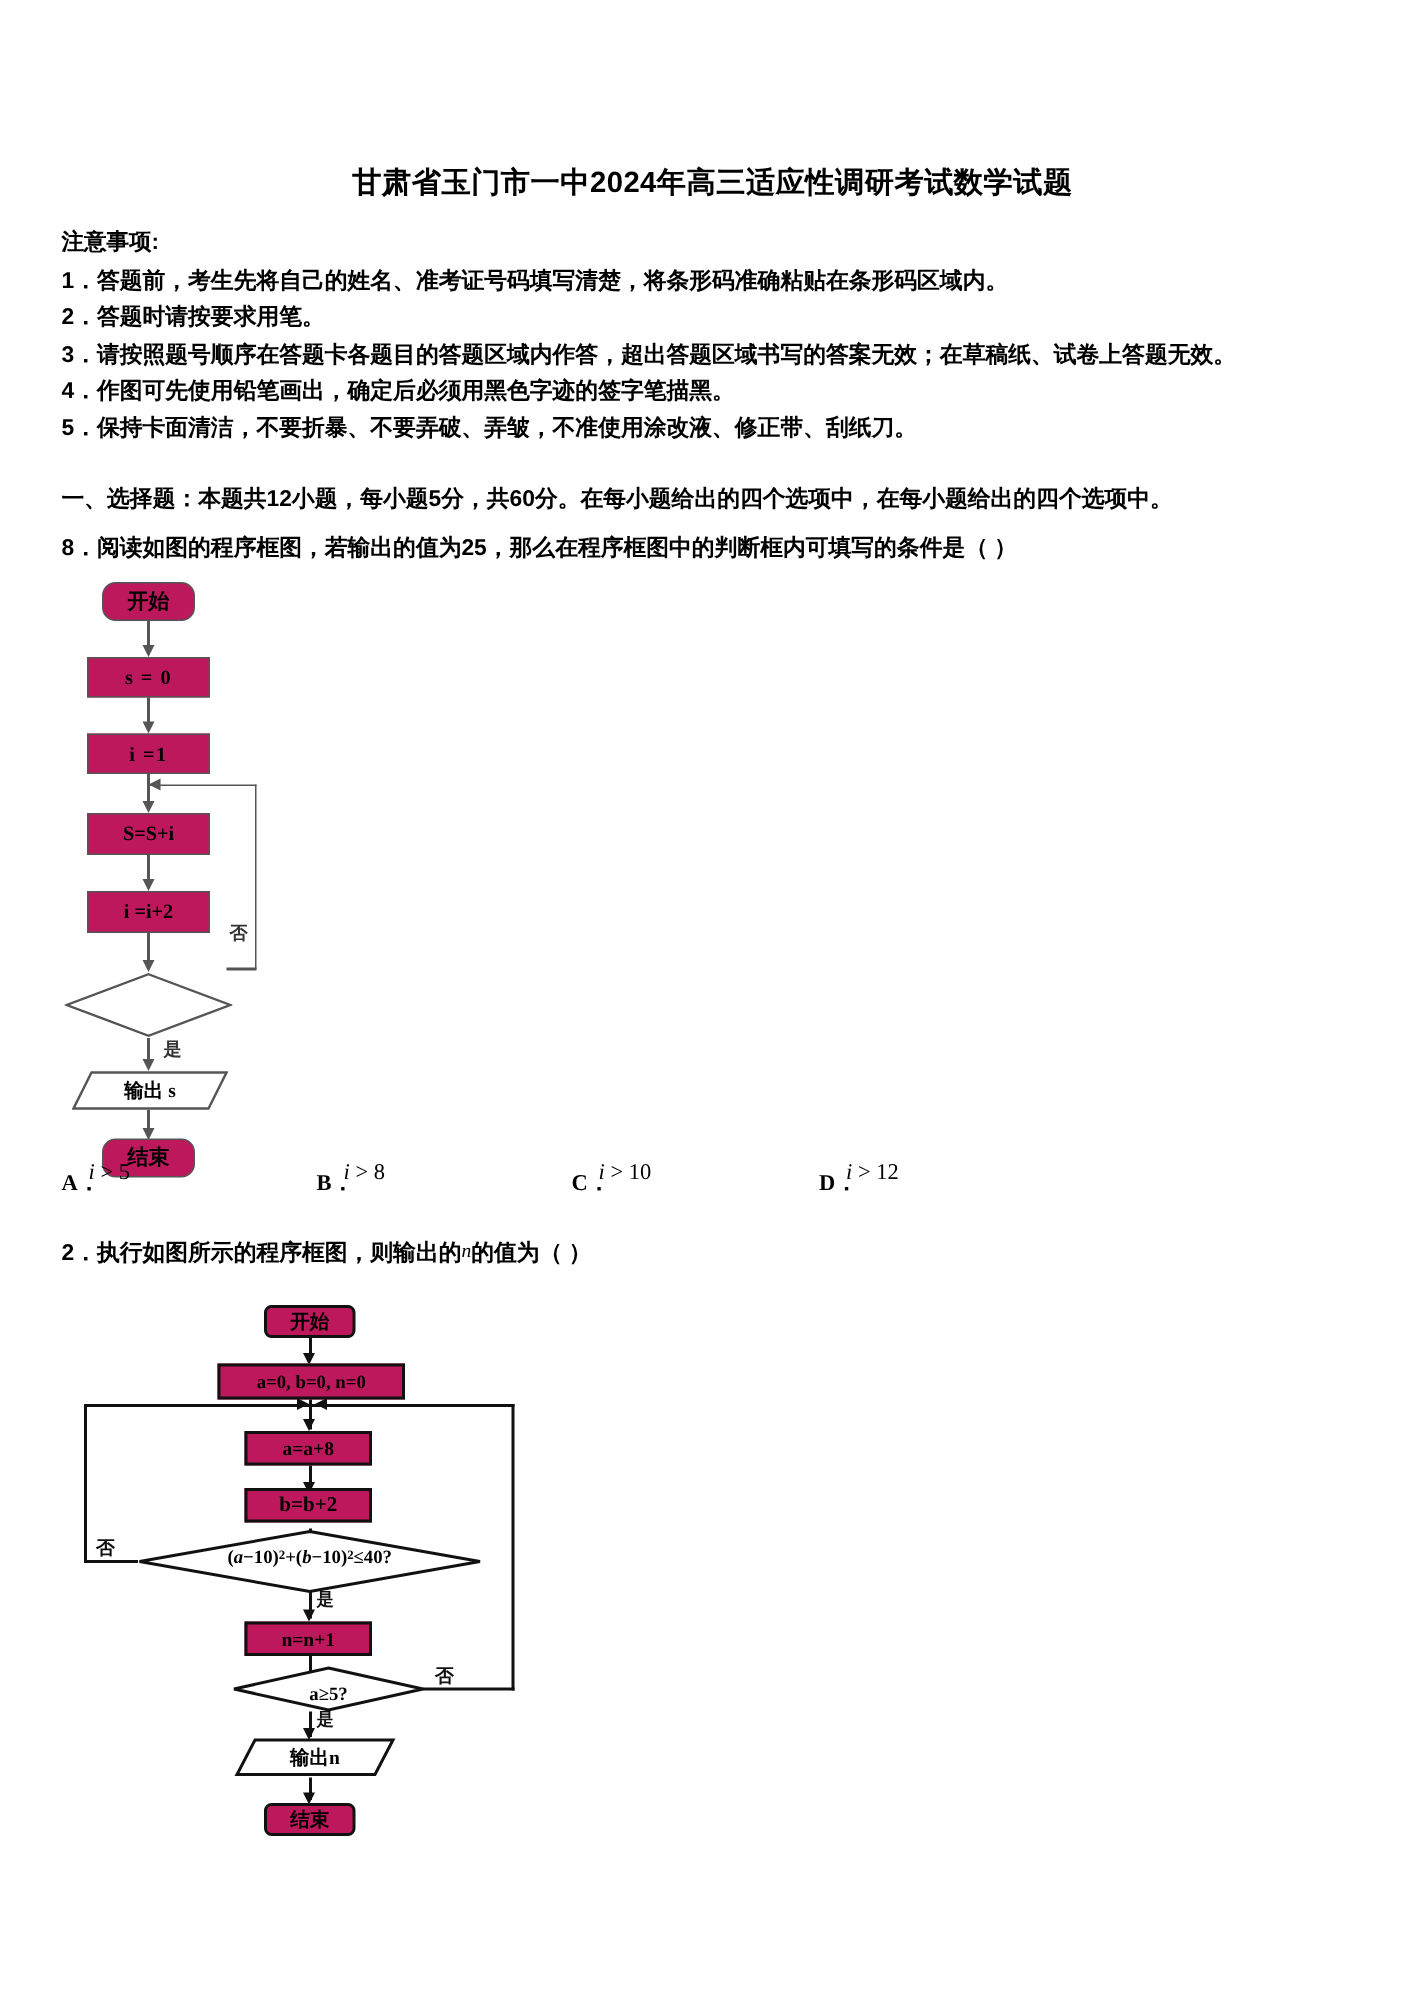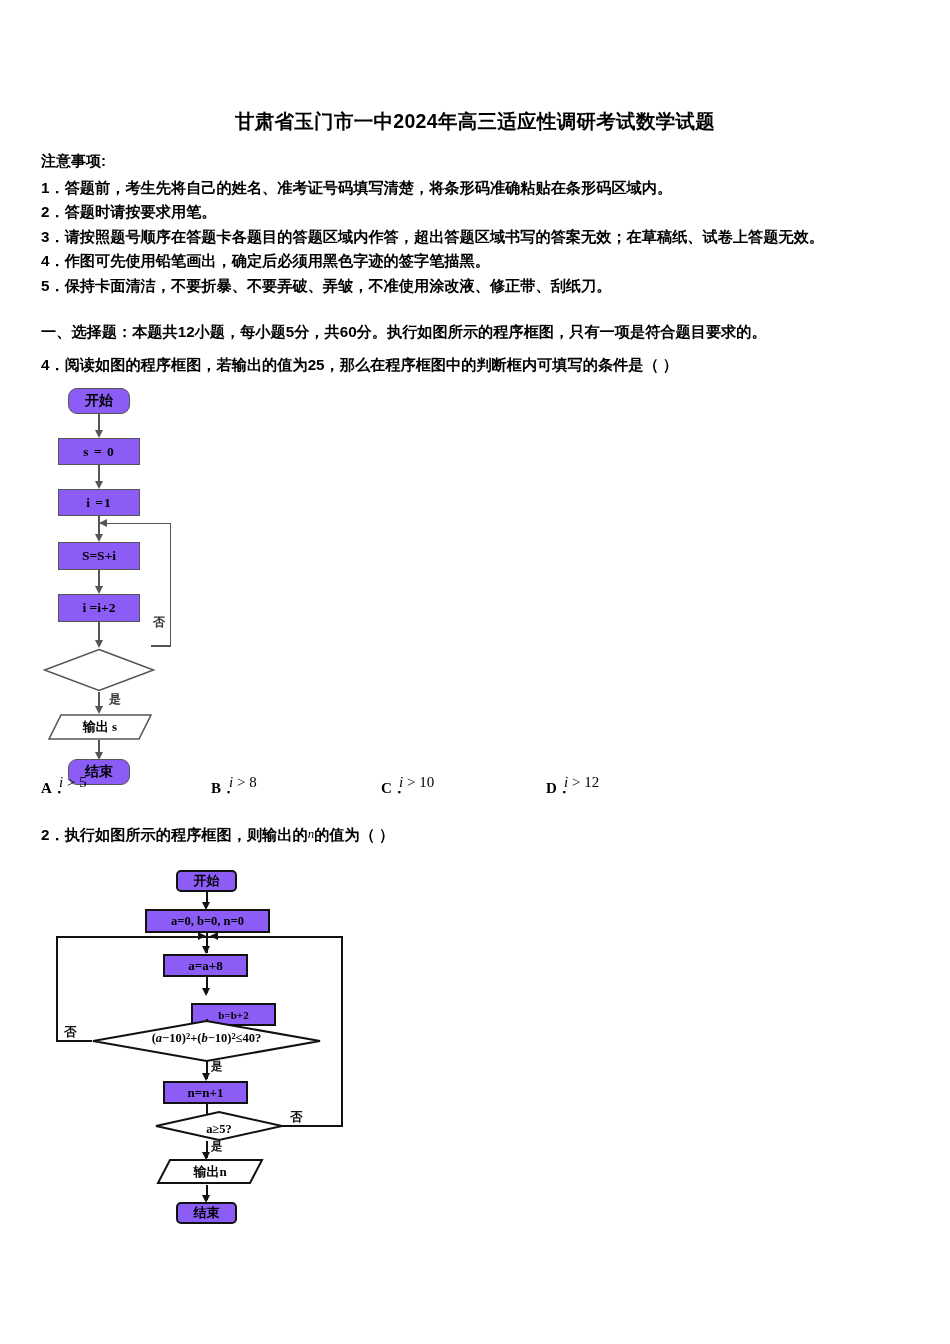--- a/index.html
+++ b/index.html
@@ -94,21 +94,21 @@
   
   .fc{position:absolute;}
   .fc .ln{position:absolute;background:#555;}
   .fc .node{
     position:absolute;
     border:1.6px solid #555;
     box-sizing:border-box;
     display:flex;align-items:center;justify-content:center;
     font-family:"Liberation Serif","DejaVu Serif",serif;
     font-weight:bold;
-    background:#8b5cf6;
+    background:#be185d;
     white-space:nowrap;
   }
   .fc .term{border-radius:9px;}
   .fc .lbl{
     position:absolute;
     font-family:"Liberation Sans","DejaVu Sans",sans-serif;
     font-weight:bold;
     background:transparent;
     white-space:nowrap;
   }
@@ -154,23 +154,23 @@
   <div class="notice-head">注意事项:</div>
 
   <div class="notice-list">
     <div class="li">1．答题前，考生先将自己的姓名、准考证号码填写清楚，将条形码准确粘贴在条形码区域内。</div>
     <div class="li">2．答题时请按要求用笔。</div>
     <div class="li">3．请按照题号顺序在答题卡各题目的答题区域内作答，超出答题区域书写的答案无效；在草稿纸、试卷上答题无效。</div>
     <div class="li">4．作图可先使用铅笔画出，确定后必须用黑色字迹的签字笔描黑。</div>
     <div class="li">5．保持卡面清洁，不要折暴、不要弄破、弄皱，不准使用涂改液、修正带、刮纸刀。</div>
   </div>
 
-  <div class="sec-head">一、选择题：本题共12小题，每小题5分，共60分。执行如图所示的程序框图，只有一项是符合题目要求的。</div>
-
-  <div class="q1-stem">4．阅读如图的程序框图，若输出的值为25，那么在程序框图中的判断框内可填写的条件是（    ）</div>
+  <div class="sec-head">一、选择题：本题共12小题，每小题5分，共60分。在每小题给出的四个选项中，在每小题给出的四个选项中。</div>
+
+  <div class="q1-stem">8．阅读如图的程序框图，若输出的值为25，那么在程序框图中的判断框内可填写的条件是（    ）</div>
 
   <div class="fc fc1" style="left:41px;top:386px;width:220px;height:380px;">
 
     <div class="node term" style="left:27px;top:2px;width:62px;height:26px;font-size:14px;">开始</div>
     <div class="ln" style="left:57.2px;top:28px;width:1.6px;height:18px;"></div>
     <div class="ah-d" style="left:53.5px;top:44px;"></div>
 
     <div class="node" style="left:17px;top:52px;width:82px;height:27px;font-size:13.5px;letter-spacing:1px;">s = 0</div>
     <div class="ln" style="left:57.2px;top:79px;width:1.6px;height:18px;"></div>
     <div class="ah-d" style="left:53.5px;top:95px;"></div>
@@ -258,21 +258,21 @@
 
     <div class="ln" style="left:155px;top:69.5px;width:138px;height:2px;"></div>
     <div class="ln" style="left:291px;top:69.5px;width:2px;height:191px;"></div>
     <div class="ln" style="left:232px;top:258.5px;width:61px;height:2px;"></div>
     <div class="ah-l" style="left:160px;top:66.2px;"></div>
 
     <div class="node" style="left:113px;top:88px;width:85px;height:23px;font-size:13px;">a=a+8</div>
     <div class="ln" style="left:155.5px;top:111px;width:2px;height:16px;"></div>
     <div class="ah-d" style="left:152px;top:122px;"></div>
 
-    <div class="node" style="left:113px;top:137px;width:85px;height:23px;font-size:11px;margin-left:28px;">b=b+2</div>
+    <div class="node" style="left:113px;top:126px;width:85px;height:23px;font-size:14px;">b=b+2</div>
     <div class="ln" style="left:155.5px;top:153px;width:2px;height:17px;"></div>
     <div class="ah-d" style="left:152px;top:164px;"></div>
 
     <div class="dia" style="left:41px;top:153px;width:231px;height:44px;">
       <svg width="231" height="44" viewBox="0 0 231 44">
         <polygon points="115.5,2 229,22 115.5,42 2,22" fill="#fff" stroke="#111" stroke-width="2"></polygon>
       </svg>
       <div class="dtxt" style="font-size:12.5px;">
         (<i>a</i>−10)<span class="sup">2</span>+(<i>b</i>−10)<span class="sup">2</span>≤40?
       </div>

